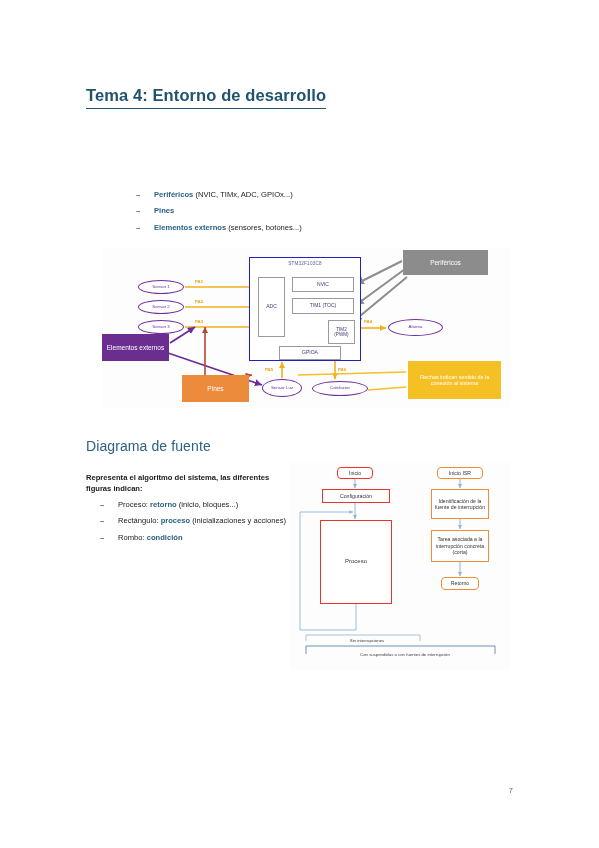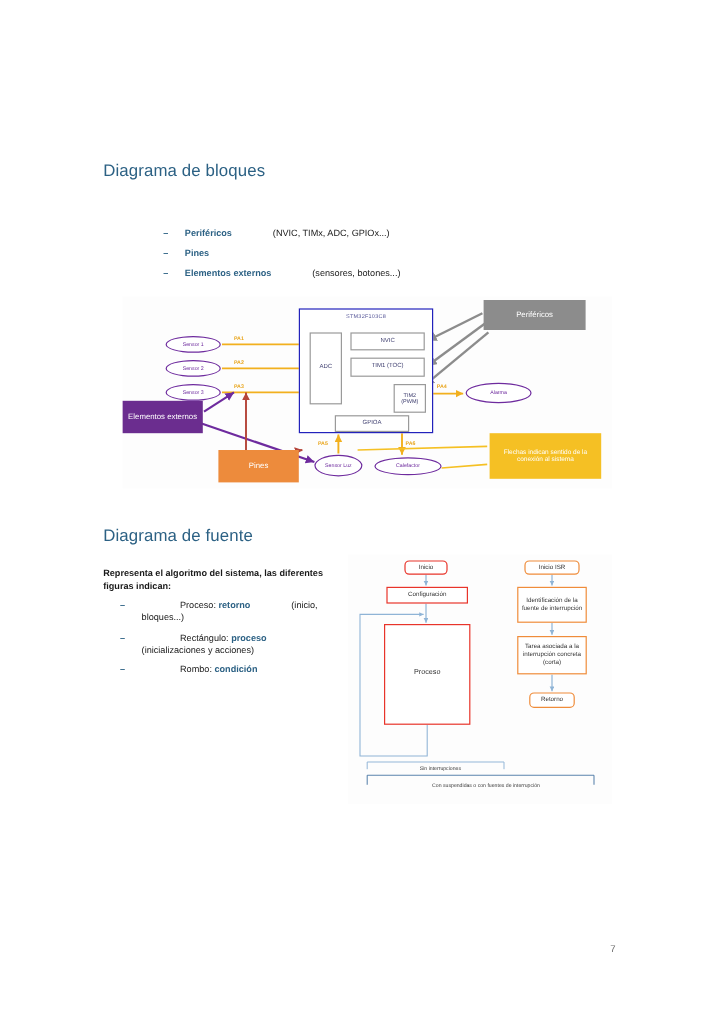--- a/index.html
+++ b/index.html
@@ -81,21 +81,21 @@
     font-weight: bold;
   }
   ul.dashlist li .dash {
     position: absolute;
     left: 0;
     top: 0;
     color: #2c6184;
     font-weight: bold;
   }
   .blue { color: #2c6184; font-weight: bold; }
-  .plain { color: #1a1a1a; font-weight: normal; margin-left: 32px; }
+  .plain { color: #1a1a1a; font-weight: normal; }
 
   
   .pageno {
     position: absolute;
     right: 86px;
     top: 786px;
     font-size: 8px;
     color: #6b6b6b;
   }
 
@@ -254,22 +254,22 @@
     left: 0; top: 0;
     width: 100%; height: 100%;
     pointer-events: none;
   }
 </style>
 </head>
 <body>
 
 <div id="page">
 
-
-  <div class="h2 h2-bloques">Diagrama de bloques</div>
+  <div class="h1">Tema 4: Entorno de desarrollo</div>
+
 
 
   <ul class="dashlist l1">
     <li>
       <span class="dash">–</span>
       <span class="blue">Periféricos</span><span class="plain"> (NVIC, TIMx, ADC, GPIOx...)</span>
     </li>
     <li>
       <span class="dash">–</span>
       <span class="blue">Pines</span><span class="plain"></span>

